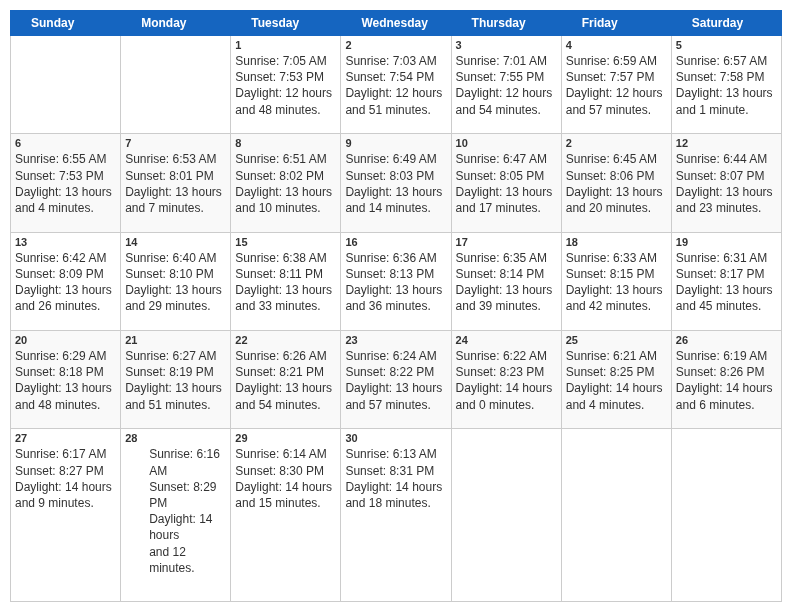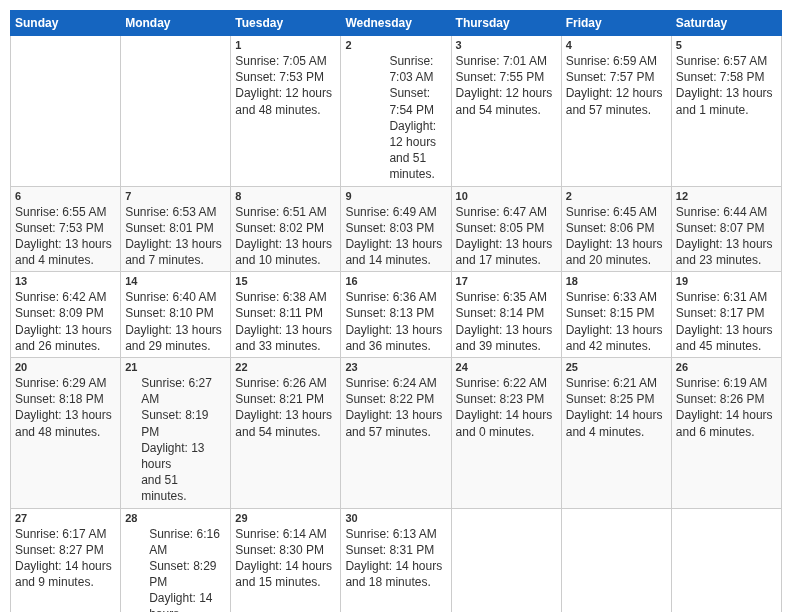--- a/index.html
+++ b/index.html
@@ -44,21 +44,21 @@
       border: 1px solid #ccc;
       border-collapse: collapse;
       width: 100%;
       table-layout: fixed;
     }
     .calendar th {
       background-color: #1565c0;
       color: #fff;
       font-size: 12px;
       font-weight: bold;
-      padding: 5px 4px;
+      padding: 5px 20px;
       text-align: left;
       border: 1px solid #1565c0;
     }
     .calendar td {
       border: 1px solid #ccc;
       vertical-align: top;
       padding: 3px 4px;
       font-size: 9.5px;
       color: #333;
       height: 85px;
@@ -100,21 +100,21 @@
           <td class="empty"></td>
           <td>
             <span class="day-number">1</span>
             <div class="day-info" style="white-space: pre-line;">Sunrise: 7:05 AM
 Sunset: 7:53 PM
 Daylight: 12 hours
 and 48 minutes.</div>
           </td>
           <td>
             <span class="day-number">2</span>
-            <div class="day-info" style="white-space: pre-line; margin-left: 44px;">Sunrise: 7:03 AM
+            <div class="day-info" style="white-space: pre-line;">Sunrise: 7:03 AM
 Sunset: 7:54 PM
 Daylight: 12 hours
 and 51 minutes.</div>
           </td>
           <td>
             <span class="day-number">3</span>
             <div class="day-info" style="white-space: pre-line;">Sunrise: 7:01 AM
 Sunset: 7:55 PM
 Daylight: 12 hours
 and 54 minutes.</div>
@@ -239,21 +239,21 @@
         <tr class="row-alt">
           <td>
             <span class="day-number">20</span>
             <div class="day-info" style="white-space: pre-line;">Sunrise: 6:29 AM
 Sunset: 8:18 PM
 Daylight: 13 hours
 and 48 minutes.</div>
           </td>
           <td>
             <span class="day-number">21</span>
-            <div class="day-info" style="white-space: pre-line; margin-left: 16px;">Sunrise: 6:27 AM
+            <div class="day-info" style="white-space: pre-line;">Sunrise: 6:27 AM
 Sunset: 8:19 PM
 Daylight: 13 hours
 and 51 minutes.</div>
           </td>
           <td>
             <span class="day-number">22</span>
             <div class="day-info" style="white-space: pre-line;">Sunrise: 6:26 AM
 Sunset: 8:21 PM
 Daylight: 13 hours
 and 54 minutes.</div>

